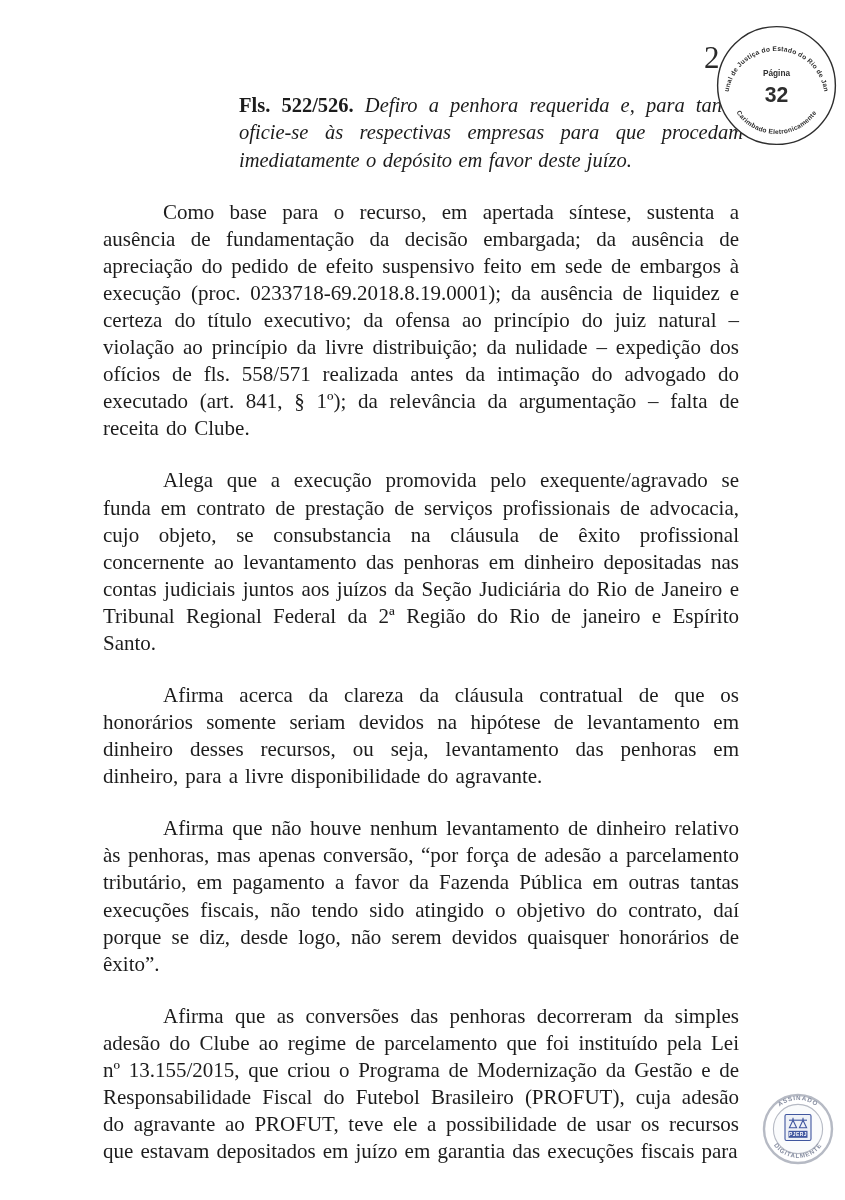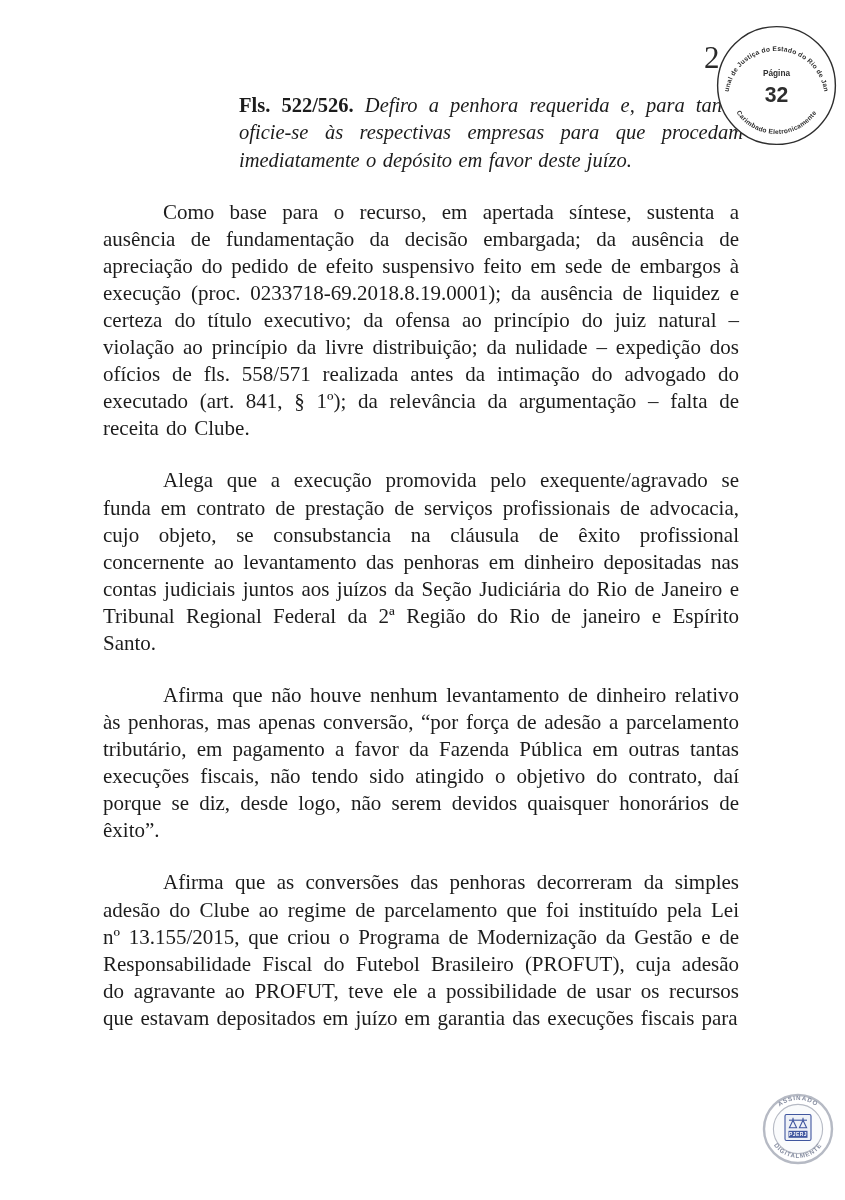--- a/index.html
+++ b/index.html
@@ -93,20 +93,21 @@
   <div class="content">
 
     <div class="quote">
       <span class="quote-prefix">Fls. 522/526.</span><span class="quote-body"> Defiro a penhora requerida e, para tanto, oficie-se às respectivas empresas para que procedam imediatamente o depósito em favor deste juízo.</span>
     </div>
 
     <p class="para">Como base para o recurso, em apertada síntese, sustenta a ausência de fundamentação da decisão embargada; da ausência de apreciação do pedido de efeito suspensivo feito em sede de embargos à execução (proc. 0233718-69.2018.8.19.0001); da ausência de liquidez e certeza do título executivo; da ofensa ao princípio do juiz natural – violação ao princípio da livre distribuição; da nulidade – expedição dos ofícios de fls. 558/571 realizada antes da intimação do advogado do executado (art. 841, § 1º); da relevância da argumentação – falta de receita do Clube.</p>
 
     <p class="para">Alega que a execução promovida pelo exequente/agravado se funda em contrato de prestação de serviços profissionais de advocacia, cujo objeto, se consubstancia na cláusula de êxito profissional concernente ao levantamento das penhoras em dinheiro depositadas nas contas judiciais juntos aos juízos da Seção Judiciária do Rio de Janeiro e Tribunal Regional Federal da 2ª Região do Rio de janeiro e Espírito Santo.</p>
 
+    <p class="para">Afirma acerca da clareza da cláusula contratual de que os honorários somente seriam devidos na hipótese de levantamento em dinheiro desses recursos, ou seja, levantamento das penhoras em dinheiro, para a livre disponibilidade do agravante.</p>
 
     <p class="para">Afirma que não houve nenhum levantamento de dinheiro relativo às penhoras, mas apenas conversão, “por força de adesão a parcelamento tributário, em pagamento a favor da Fazenda Pública em outras tantas execuções fiscais, não tendo sido atingido o objetivo do contrato, daí porque se diz, desde logo, não serem devidos quaisquer honorários de êxito”.</p>
 
     <p class="para">Afirma que as conversões das penhoras decorreram da simples adesão do Clube ao regime de parcelamento que foi instituído pela Lei nº 13.155/2015, que criou o Programa de Modernização da Gestão e de Responsabilidade Fiscal do Futebol Brasileiro (PROFUT), cuja adesão do agravante ao PROFUT, teve ele a possibilidade de usar os recursos que estavam depositados em juízo em garantia das execuções fiscais para</p>
 
   </div>
 
   <svg class="seal" viewBox="0 0 72 72">
     <circle cx="36" cy="36" r="34" fill="#ffffff" stroke="#b6bac4" stroke-width="2.4"></circle>
     <circle cx="36" cy="36" r="24.6" fill="#fafbfc" stroke="#b6bac4" stroke-width="1.1"></circle>

